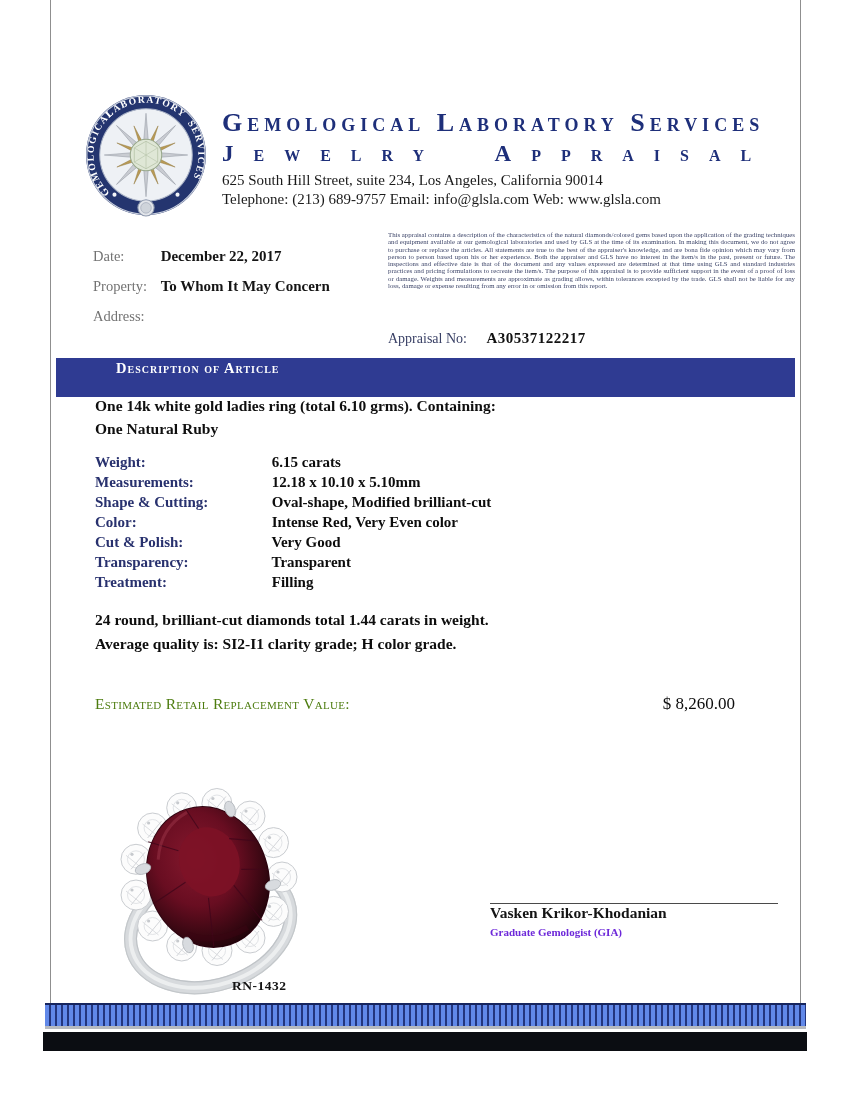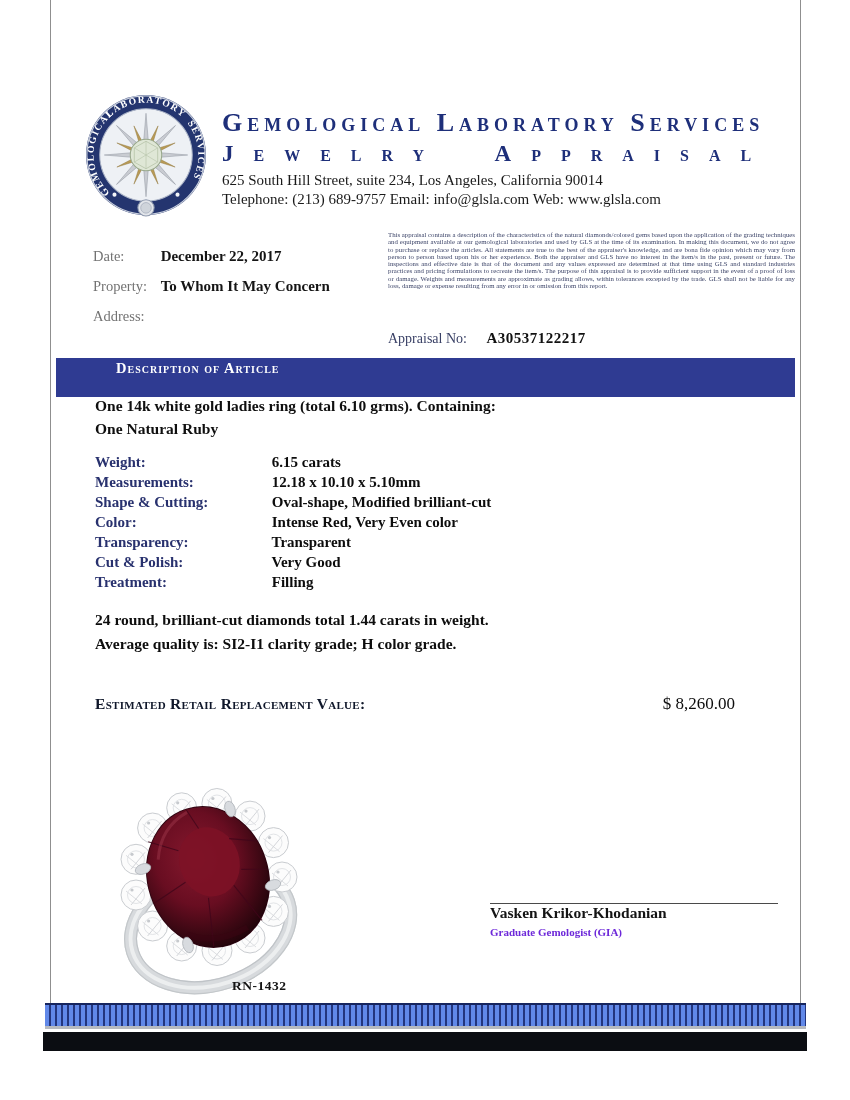--- a/index.html
+++ b/index.html
@@ -49,21 +49,21 @@
   .intro{position:absolute;left:95px;top:394px;font-size:15.5px;font-weight:bold;color:#0f0f0f;line-height:23px;}
   .spec-table{position:absolute;left:95px;top:452px;font-size:15px;font-weight:bold;}
   .spec-row{line-height:20px;white-space:nowrap;}
   .spec-label{display:inline-block;width:173px;color:#28316e;}
   .spec-value{color:#0d0d0d;}
   .diamonds{position:absolute;left:95px;top:608px;font-size:15.5px;font-weight:bold;color:#0d0d0d;line-height:24px;}
   .value-row{
     position:absolute;left:95px;top:694px;width:640px;
     display:flex;justify-content:space-between;align-items:baseline;
   }
-  .value-label{font-variant:small-caps;font-weight:bold;font-size:15.5px;color:#0f172a;letter-spacing:.3px;}
+  .value-label{font-variant:small-caps;font-weight:normal;font-size:15.5px;color:#4d7c0f;letter-spacing:.3px;}
   .value-amount{font-weight:normal;font-size:17px;color:#0d0d0d;padding-left:31px;}
 
   
   .ring-figure{position:absolute;left:70px;top:785px;width:300px;height:215px;}
   .ring-caption{position:absolute;left:162px;top:193px;font-size:13.5px;font-weight:bold;color:#131313;letter-spacing:.5px;}
 
   
   .signature{position:absolute;left:490px;top:903px;width:288px;}
   .sig-line{border-top:1.5px solid #4a4a4a;width:288px;height:0;}
   .sig-name{font-size:15.5px;font-weight:bold;color:#141414;margin-top:0;}
@@ -187,26 +187,26 @@
     </div>
     <div class="spec-row">
       <span class="spec-label">Shape &amp; Cutting:</span>
       <span class="spec-value">Oval-shape, Modified brilliant-cut</span>
     </div>
     <div class="spec-row">
       <span class="spec-label">Color:</span>
       <span class="spec-value">Intense Red, Very Even color</span>
     </div>
     <div class="spec-row">
+      <span class="spec-label">Cut &amp; Polish:</span>
+      <span class="spec-value">Very Good</span>
+    </div>
+    <div class="spec-row">
       <span class="spec-label">Transparency:</span>
       <span class="spec-value">Transparent</span>
-    </div>
-    <div class="spec-row">
-      <span class="spec-label">Cut &amp; Polish:</span>
-      <span class="spec-value">Very Good</span>
     </div>
     <div class="spec-row">
       <span class="spec-label">Treatment:</span>
       <span class="spec-value">Filling</span>
     </div>
   </div>
 
   <div class="diamonds">
     <div>24 round, brilliant-cut diamonds total 1.44 carats in weight.</div>
     <div>Average quality is: SI2-I1 clarity grade; H color grade.</div>

